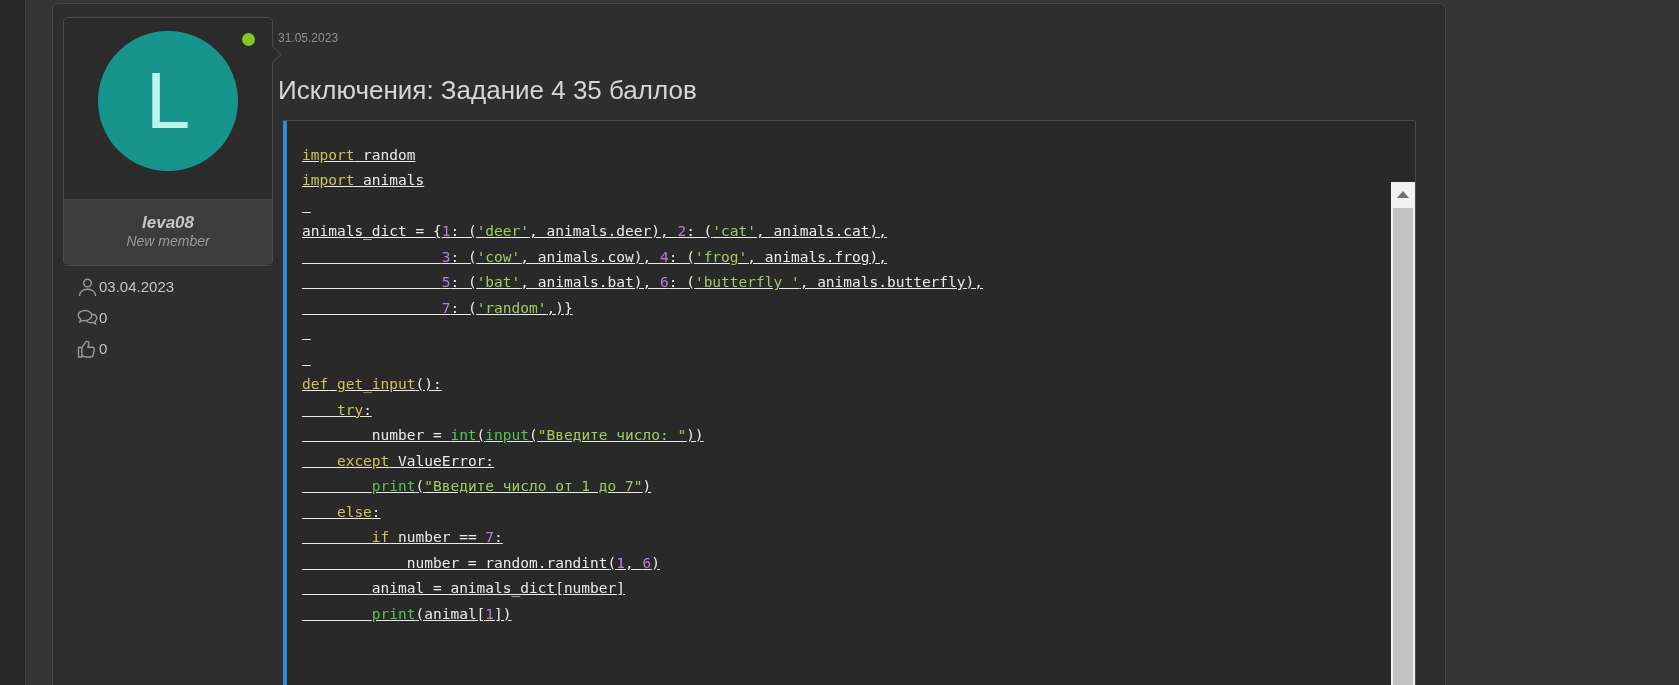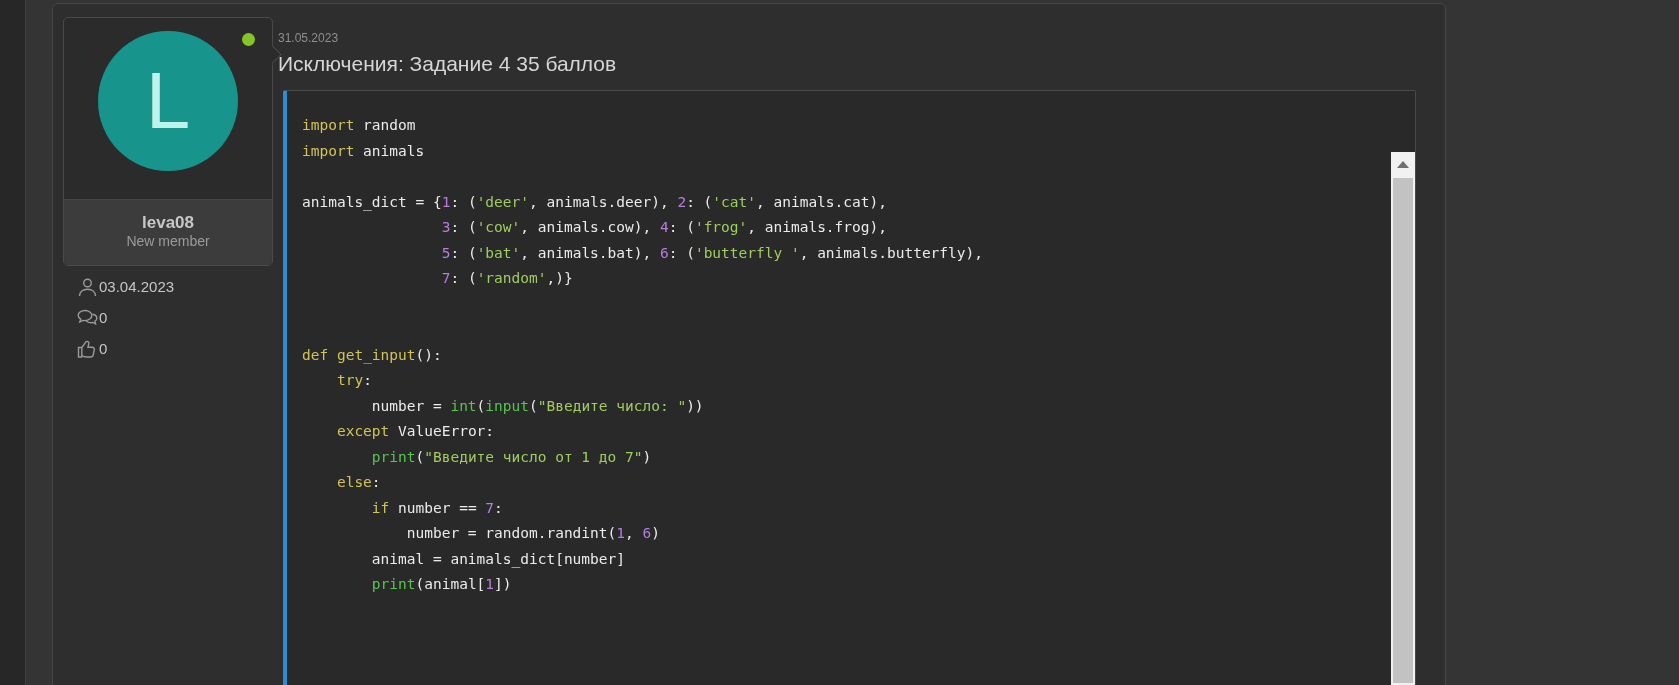--- a/index.html
+++ b/index.html
@@ -40,58 +40,58 @@
     display:flex; align-items:center; justify-content:center;
     color:#bdf3ea; font-size:80px; font-weight:400; cursor:pointer;
     text-decoration:none;
   }
   .online-dot {
     position:absolute; right:17px; top:15px; width:13px; height:13px;
     border-radius:50%; background:var(--online-green,#84c527);
   }
   .user-strip {
     background:#3c3c3c; text-align:center; padding:13px 4px 15px;
-    border-radius:0 0 5px 5px; border-top:1px solid #454545;
+    border-radius:0 0 5px 5px; border-top:1px solid #454545;font-style:italic;
   }
   .username {
     color:#c7c7c7; font-size:17px; font-weight:bold; text-decoration:none; cursor:pointer;
     display:block; line-height:1.2;
   }
   .user-role { color:#9b9b9b; font-size:14px; line-height:1.2; }
 
   .user-stats { list-style:none; margin-top:5px; }
   .stat-row {
     display:flex; align-items:center; 
     padding:4px 12px 4px 13px; height:31px;
   }
   .stat-icon { width:23px; height:22px; stroke:#9a9a9a; fill:none; stroke-width:1.4; }
   .stat-value { color:#c6c6c6; font-size:15px; }
 
   
   .message-main { position:absolute; left:225px; top:0; width:1150px; padding-top:28px; }
   .post-date { color:#8f8f8f; font-size:12px; line-height:1; }
-  .post-title { color:#d6d6d6; font-size:21px; font-weight:normal; line-height:1.15; margin-top:8px; }
+  .post-title { color:#d6d6d6; font-size:26px; font-weight:normal; line-height:1.15; margin-top:32px; }
 
   
   .code-block {
     position:relative; margin-top:14px; margin-left:5px;
     width:1133px; height:695px;
     background:#292929;
     border:1px solid #4a4a4a; border-left:4px solid var(--accent-blue,#2b8ed4);
     border-radius:2px; overflow:hidden;
   }
   .code-lang { color:var(--label-green,#7cbf4f); font-size:15px; padding:12px 15px 0 15px; height:21px; line-height:1.3; }
   .code-pre {
     font-family:"DejaVu Sans Mono", monospace;
     font-size:14.5px; line-height:25.5px;
     color:#ebebeb;
     padding:22px 40px 20px 15px;
     white-space:pre; overflow:hidden;
   }
-  .code-line { white-space:pre; }
+  .code-line { white-space:pre;text-decoration:underline; }
   .tk-k { color:var(--kw,#d2c356); }
   .tk-s { color:var(--str,#9fcd5f);margin-top:41px; }
   .tk-n { color:var(--num,#b57edc); }
   .tk-b { color:var(--fn,#55c64e); }
   .tk-f { color:var(--kw,#d2c356);margin-top:26px; }
   .tk-p { color:#ebebeb; }
 
   
   .scrollbar {
     position:absolute; top:61px; right:0; bottom:0; width:24px;

